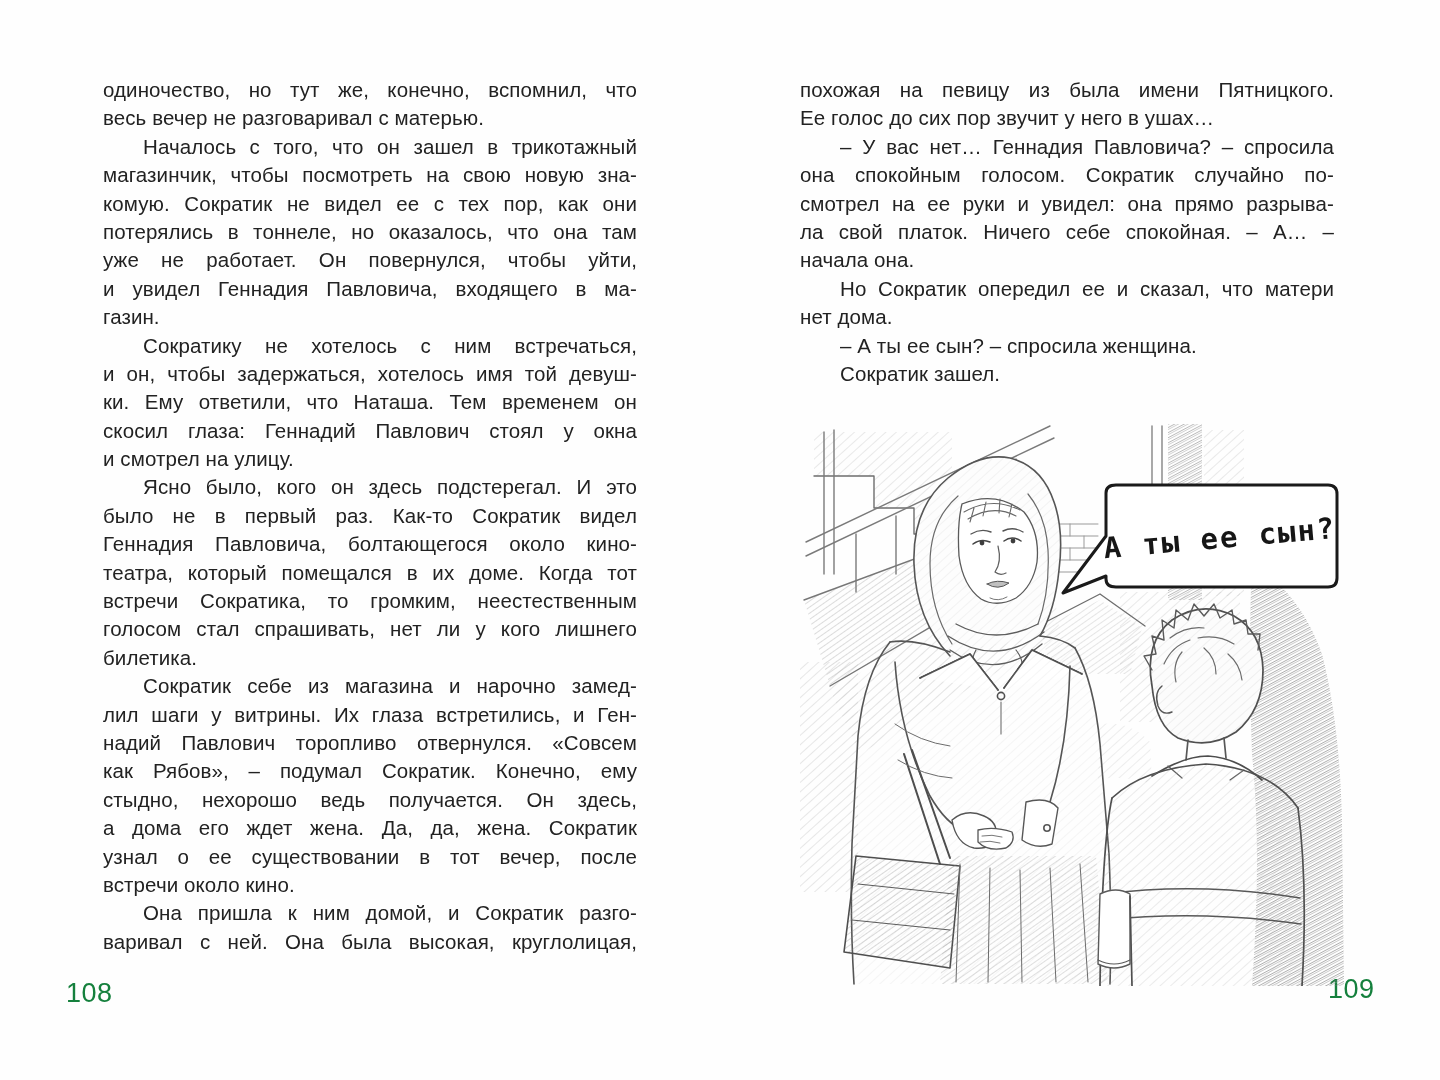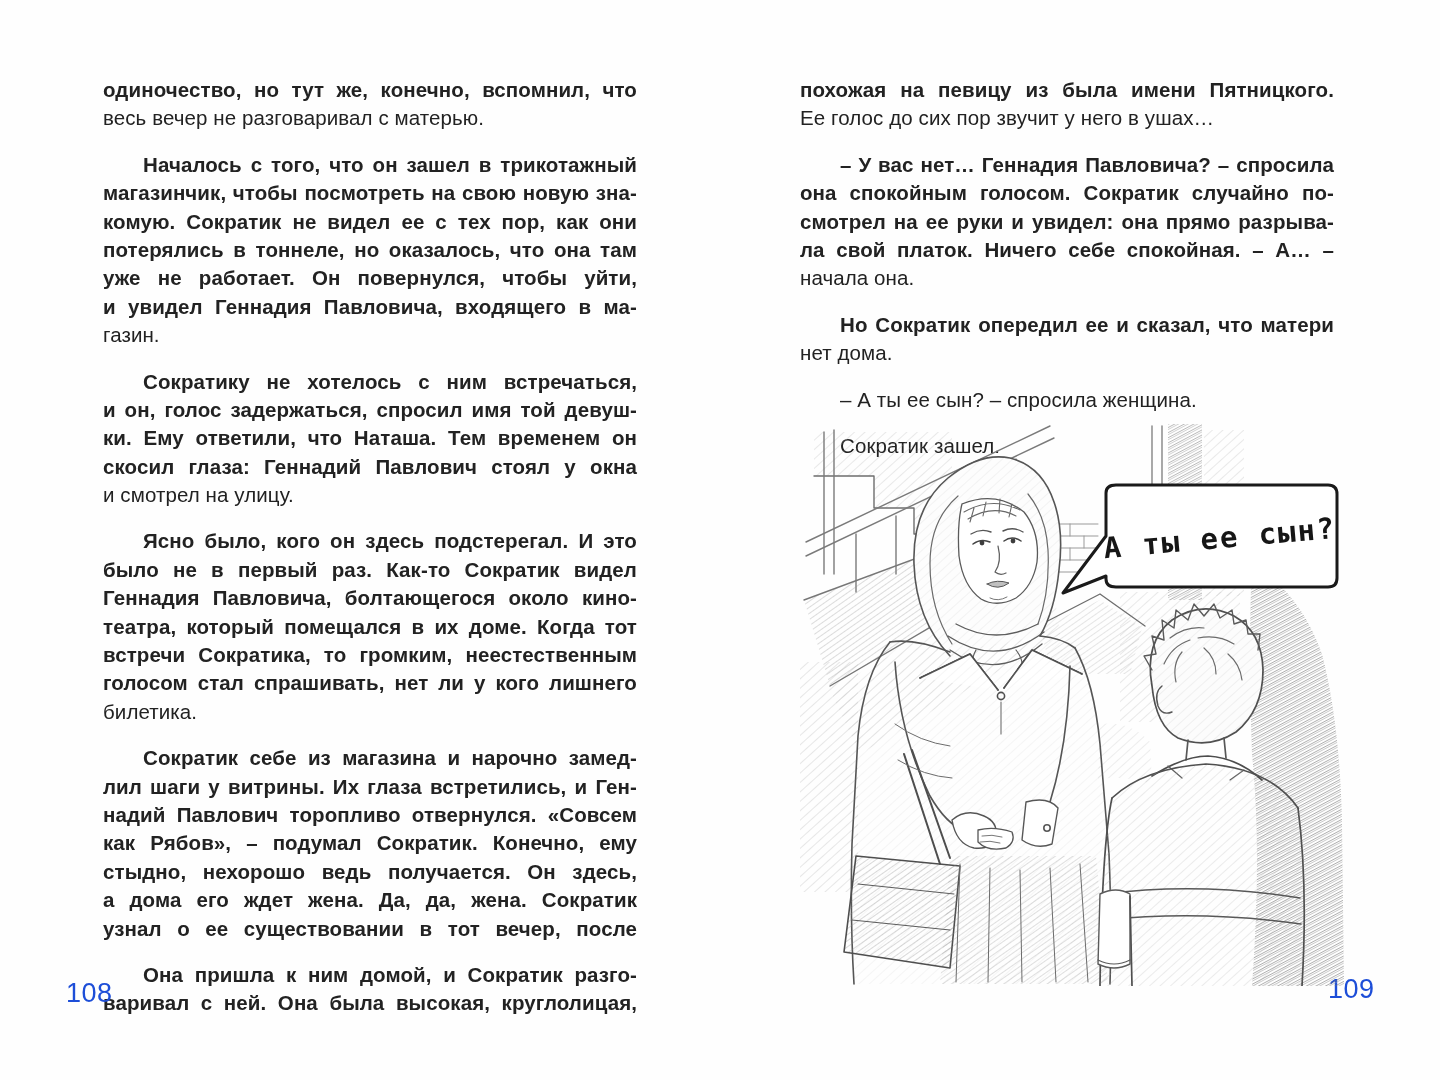--- a/index.html
+++ b/index.html
@@ -8,24 +8,24 @@
     font-family:"Liberation Sans","DejaVu Sans",sans-serif;color:#1d1d1d;
     overflow:hidden;
   }
   .textcol{position:absolute;top:76px;width:534px;}
   .textcol-left{left:103px;}
   .textcol-right{left:800px;}
   .line{
     height:28.4px;line-height:28.4px;font-size:20.5px;letter-spacing:0.1px;
     white-space:normal;overflow:visible;color:#222;
   }
-  .line.j{text-align:justify;text-align-last:justify;font-weight:bold;}
-  .line.ind{text-indent:40px;margin-top:18px;}
+  .line.j{text-align:justify;text-align-last:justify;}
+  .line.ind{text-indent:40px;}
   .pagenum{
-    position:absolute;font-size:27px;color:#1d4ed8;letter-spacing:0.5px;
+    position:absolute;font-size:27px;color:#15803d;letter-spacing:0.5px;
   }
   .pagenum-left{left:66px;top:978px;}
   .pagenum-right{left:1328px;top:974px;}
   .illus{position:absolute;left:800px;top:424px;width:548px;height:562px;}
   svg text.bubble-text{
     font-family:"DejaVu Sans Mono","Liberation Mono",monospace;
     font-size:29px;font-weight:bold;letter-spacing:2px;fill:#161616;
   }
 </style>
 </head>
@@ -37,38 +37,39 @@
       <div class="line j">одиночество, но тут же, конечно, вспомнил, что</div>
       <div class="line">весь вечер не разговаривал с матерью.</div>
       <div class="line j ind">Началось с того, что он зашел в трикотажный</div>
       <div class="line j">магазинчик, чтобы посмотреть на свою новую зна-</div>
       <div class="line j">комую. Сократик не видел ее с тех пор, как они</div>
       <div class="line j">потерялись в тоннеле, но оказалось, что она там</div>
       <div class="line j">уже не работает. Он повернулся, чтобы уйти,</div>
       <div class="line j">и увидел Геннадия Павловича, входящего в ма-</div>
       <div class="line">газин.</div>
       <div class="line j ind">Сократику не хотелось с ним встречаться,</div>
-      <div class="line j">и он, голос задержаться, спросил имя той девуш-</div>
+      <div class="line j">и он, чтобы задержаться, хотелось имя той девуш-</div>
       <div class="line j">ки. Ему ответили, что Наташа. Тем временем он</div>
       <div class="line j">скосил глаза: Геннадий Павлович стоял у окна</div>
       <div class="line">и смотрел на улицу.</div>
       <div class="line j ind">Ясно было, кого он здесь подстерегал. И это</div>
       <div class="line j">было не в первый раз. Как-то Сократик видел</div>
       <div class="line j">Геннадия Павловича, болтающегося около кино-</div>
       <div class="line j">театра, который помещался в их доме. Когда тот</div>
       <div class="line j">встречи Сократика, то громким, неестественным</div>
       <div class="line j">голосом стал спрашивать, нет ли у кого лишнего</div>
       <div class="line">билетика.</div>
       <div class="line j ind">Сократик себе из магазина и нарочно замед-</div>
       <div class="line j">лил шаги у витрины. Их глаза встретились, и Ген-</div>
       <div class="line j">надий Павлович торопливо отвернулся. «Совсем</div>
       <div class="line j">как Рябов», – подумал Сократик. Конечно, ему</div>
       <div class="line j">стыдно, нехорошо ведь получается. Он здесь,</div>
       <div class="line j">а дома его ждет жена. Да, да, жена. Сократик</div>
       <div class="line j">узнал о ее существовании в тот вечер, после</div>
+      <div class="line">встречи около кино.</div>
       <div class="line j ind">Она пришла к ним домой, и Сократик разго-</div>
       <div class="line j">варивал с ней. Она была высокая, круглолицая,</div>
     </div>
 
   <div class="textcol textcol-right" id="right-lines">
       <div class="line j">похожая на певицу из была имени Пятницкого.</div>
       <div class="line">Ее голос до сих пор звучит у него в ушах…</div>
       <div class="line j ind">– У вас нет… Геннадия Павловича? – спросила</div>
       <div class="line j">она спокойным голосом. Сократик случайно по-</div>
       <div class="line j">смотрел на ее руки и увидел: она прямо разрыва-</div>

